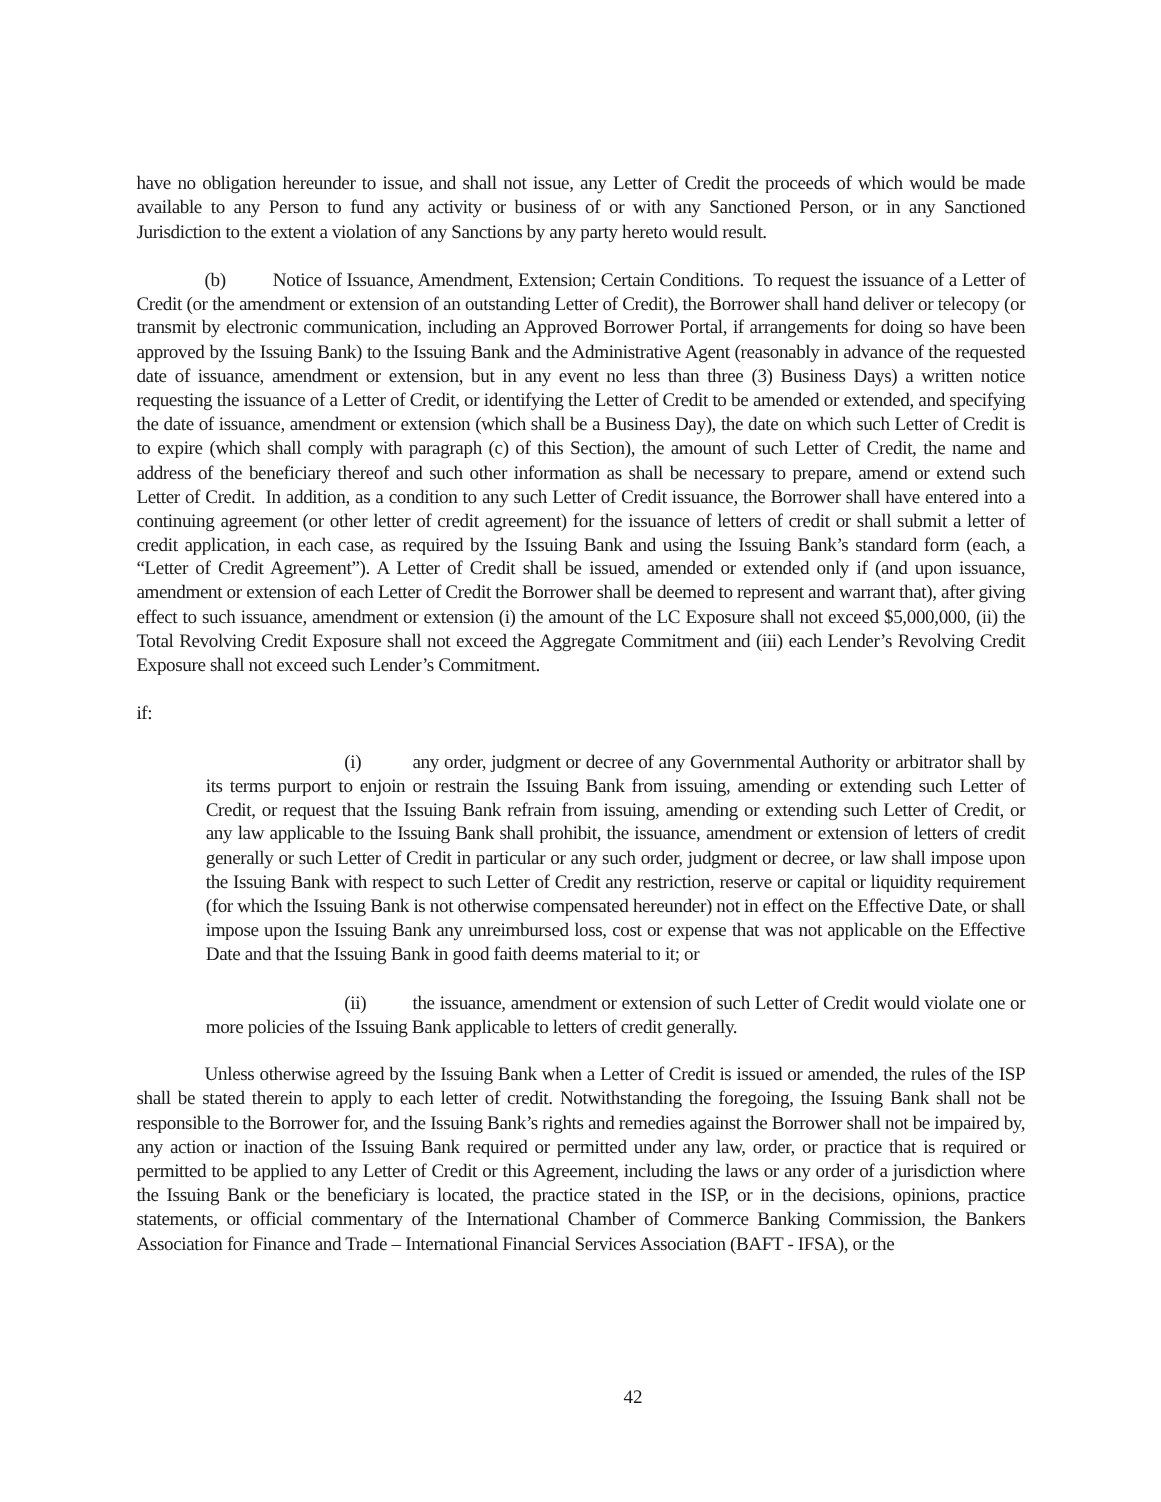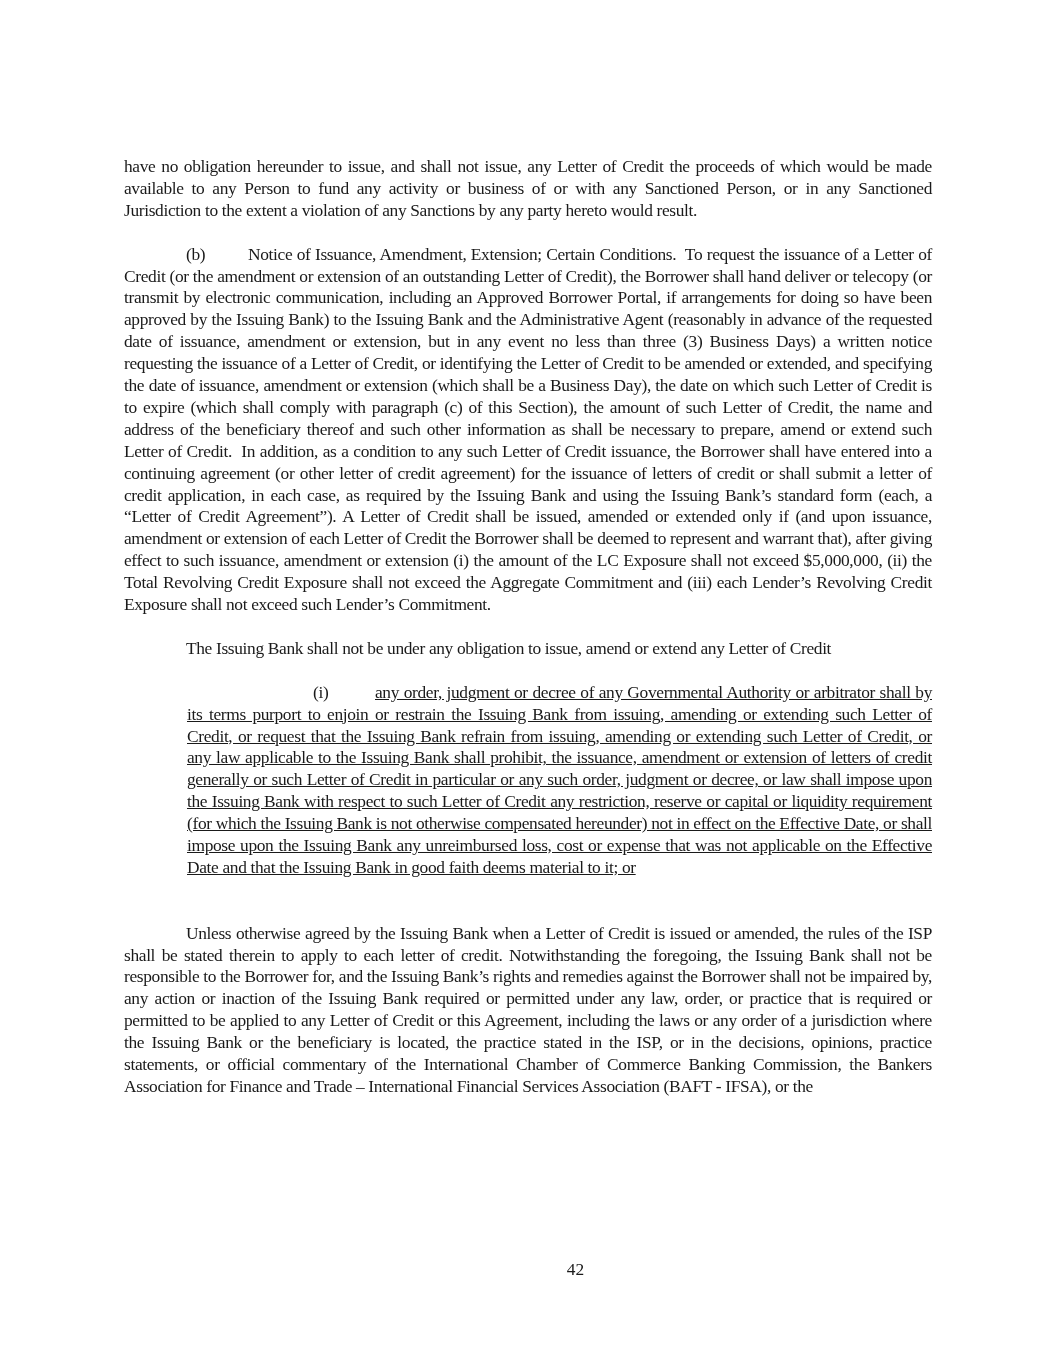--- a/index.html
+++ b/index.html
@@ -11,49 +11,50 @@
   }
   p { margin: 0; text-align: justify; }
   .gap { height: 21.9px; }
   .first-indent { text-indent: 62px; }
   .para-b .lbl { display: inline-block; width: 62px; margin-left: 62px; text-indent: 0; }
   .para-b { text-indent: 0; }
   .u { text-underline-offset: 2px; }
   .intro-line { text-indent: 62px; text-align: justify; }
   .sublist { margin-left: 63px; }
   .sub-i .lbl, .sub-ii .lbl { display: inline-block; width: 62px; margin-left: 126px; }
-  .sub-i, .sub-ii { text-indent: 0; text-decoration: underline; }
+  .sub-i, .sub-ii { text-indent: 0; }
   .page-number {
     position: absolute; left: 0; width: 1055px; top: 1259px; text-align: center;
     font-family: "Liberation Serif", serif; font-size: 17.4px; color: #1a1a1a; margin-left: 48px;
   }
   .if-line { text-align: left; }
 </style>
 </head>
 <body>
 
 <div class="page">
 
   <p>have no obligation hereunder to issue, and shall not issue, any Letter of Credit the proceeds of which would be made available to any Person to fund any activity or business of or with any Sanctioned Person, or in any Sanctioned Jurisdiction to the extent a violation of any Sanctions by any party hereto would result.</p>
 
   <div class="gap"></div>
 
   <p class="para-b"><span class="lbl">(b)</span><span class="u">Notice of Issuance, Amendment, Extension; Certain Conditions</span><span>.</span><span style="white-space: pre-wrap;">  To request the issuance of a Letter of Credit (or the amendment or extension of an outstanding Letter of Credit), the Borrower shall hand deliver or telecopy (or transmit by electronic communication, including an Approved Borrower Portal, if arrangements for doing so have been approved by the Issuing Bank) to the Issuing Bank and the Administrative Agent (reasonably in advance of the requested date of issuance, amendment or extension, but in any event no less than three (3) Business Days) a written notice requesting the issuance of a Letter of Credit, or identifying the Letter of Credit to be amended or extended, and specifying the date of issuance, amendment or extension (which shall be a Business Day), the date on which such Letter of Credit is to expire (which shall comply with paragraph (c) of this Section), the amount of such Letter of Credit, the name and address of the beneficiary thereof and such other information as shall be necessary to prepare, amend or extend such Letter of Credit.  In addition, as a condition to any such Letter of Credit issuance, the Borrower shall have entered into a continuing agreement (or other letter of credit agreement) for the issuance of letters of credit or shall submit a letter of credit application, in each case, as required by the Issuing Bank and using the Issuing Bank’s standard form (each, a “</span><span class="u">Letter of Credit Agreement</span><span>”).  A Letter of Credit shall be issued, amended or extended only if (and upon issuance, amendment or extension of each Letter of Credit the Borrower shall be deemed to represent and warrant that), after giving effect to such issuance, amendment or extension (i) the amount of the LC Exposure shall not exceed $5,000,000, (ii) the Total Revolving Credit Exposure shall not exceed the Aggregate Commitment and (iii) each Lender’s Revolving Credit Exposure shall not exceed such Lender’s Commitment.</span></p>
 
   <div class="gap"></div>
 
-  <p class="intro-line">The Issuing Bank shall not be under any obligation to issue, amend or extend any Letter of Credit</p>
+  <p class="if-line">if:</p>
 
   <div class="gap"></div>
 
   <div class="sublist">
     <p class="sub-i"><span class="lbl">(i)</span><span>any order, judgment or decree of any Governmental Authority or arbitrator shall by its terms purport to enjoin or restrain the Issuing Bank from issuing, amending or extending such Letter of Credit, or request that the Issuing Bank refrain from issuing, amending or extending such Letter of Credit, or any law applicable to the Issuing Bank shall prohibit, the issuance, amendment or extension of letters of credit generally or such Letter of Credit in particular or any such order, judgment or decree, or law shall impose upon the Issuing Bank with respect to such Letter of Credit any restriction, reserve or capital or liquidity requirement (for which the Issuing Bank is not otherwise compensated hereunder) not in effect on the Effective Date, or shall impose upon the Issuing Bank any unreimbursed loss, cost or expense that was not applicable on the Effective Date and that the Issuing Bank in good faith deems material to it; or</span></p>
 
     <div class="gap"></div>
 
+    <p class="sub-ii"><span class="lbl">(ii)</span><span>the issuance, amendment or extension of such Letter of Credit would violate one or more policies of the Issuing Bank applicable to letters of credit generally.</span></p>
   </div>
 
   <div class="gap"></div>
 
   <p class="first-indent">Unless otherwise agreed by the Issuing Bank when a Letter of Credit is issued or amended, the rules of the ISP shall be stated therein to apply to each letter of credit.  Notwithstanding the foregoing, the Issuing Bank shall not be responsible to the Borrower for, and the Issuing Bank’s rights and remedies against the Borrower shall not be impaired by, any action or inaction of the Issuing Bank required or permitted under any law, order, or practice that is required or permitted to be applied to any Letter of Credit or this Agreement, including the laws or any order of a jurisdiction where the Issuing Bank or the beneficiary is located, the practice stated in the ISP, or in the decisions, opinions, practice statements, or official commentary of the International Chamber of Commerce Banking Commission, the Bankers Association for Finance and Trade – International Financial Services Association (BAFT - IFSA), or the</p>
 </div>
 
 <div class="page-number">42</div>
 
 </body></html>

